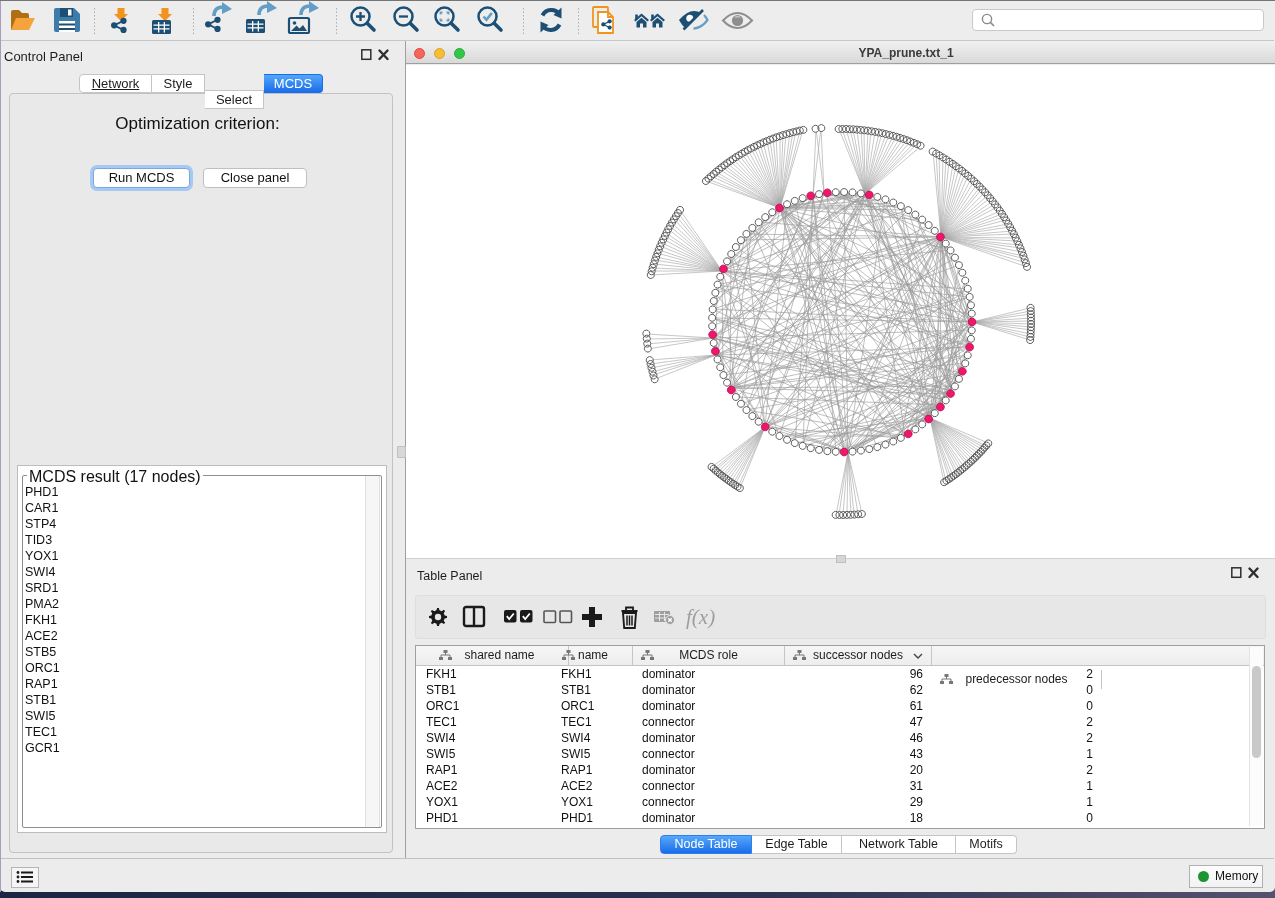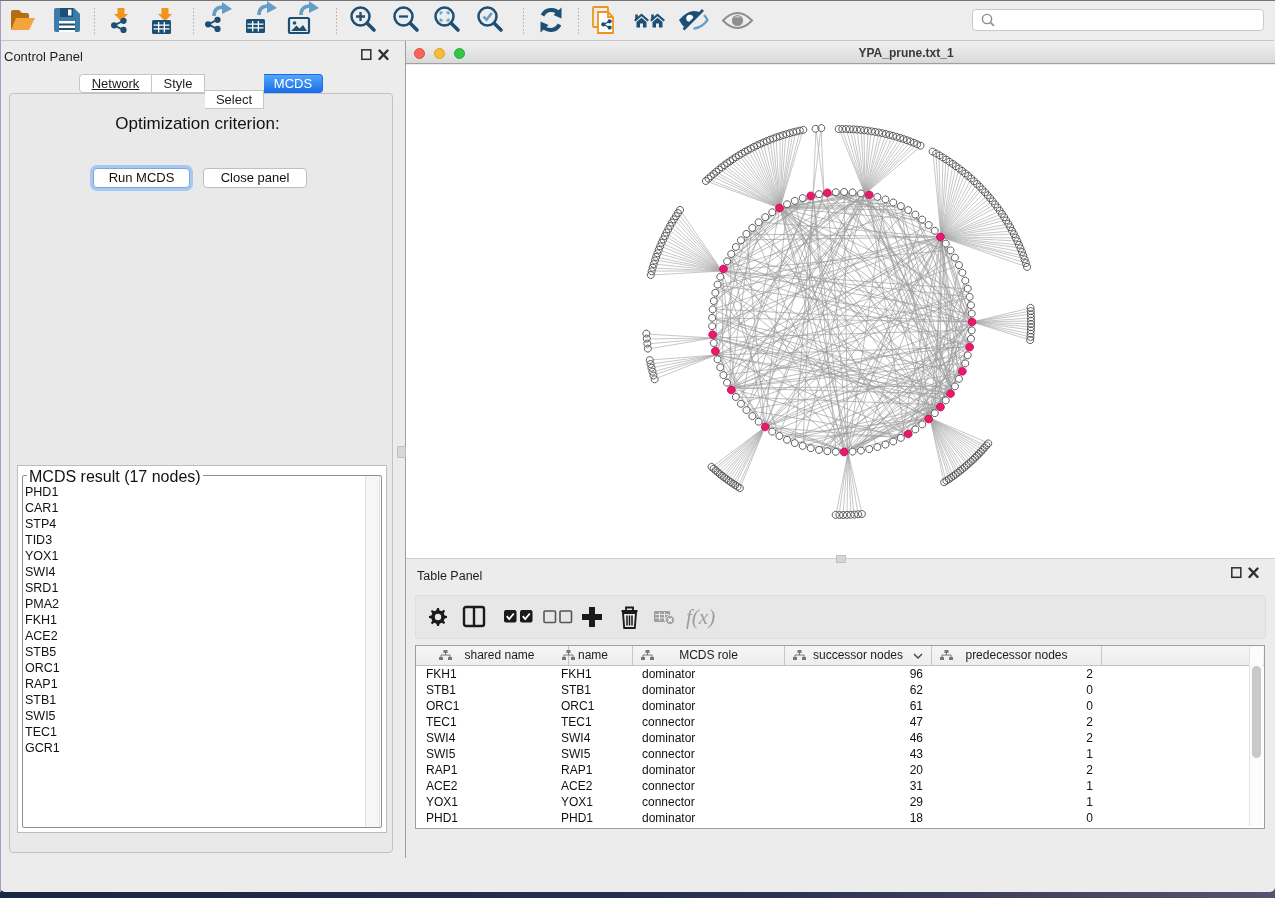--- a/index.html
+++ b/index.html
@@ -314,21 +314,21 @@
               <path d="M6.5 3 V5 M2 7 V5 H11 V7" stroke="#777" fill="none"></path>
             </svg>MCDS role</div>
           <div class="th" style="left:369px;width:146px;"><svg width="13" height="11" viewBox="0 0 13 11" style="position:absolute;left:8px;top:4px">
               <rect x="4.5" y="0" width="4" height="3" fill="#777"></rect>
               <rect x="0" y="7" width="4" height="3" fill="#777"></rect>
               <rect x="9" y="7" width="4" height="3" fill="#777"></rect>
               <path d="M6.5 3 V5 M2 7 V5 H11 V7" stroke="#777" fill="none"></path>
             </svg>successor nodes<svg width="10" height="6" viewBox="0 0 10 6" style="position:absolute;right:8px;top:7px">
               <path d="M1 1 L5 5 L9 1" fill="none" stroke="#444" stroke-width="1.4"></path>
             </svg></div>
-          <div class="th" style="left:516px;width:169px;"><svg width="13" height="11" viewBox="0 0 13 11" style="position:absolute;left:8px;top:4px">
+          <div class="th" style="left:516px;width:169px;margin-top:24px;"><svg width="13" height="11" viewBox="0 0 13 11" style="position:absolute;left:8px;top:4px">
               <rect x="4.5" y="0" width="4" height="3" fill="#777"></rect>
               <rect x="0" y="7" width="4" height="3" fill="#777"></rect>
               <rect x="9" y="7" width="4" height="3" fill="#777"></rect>
               <path d="M6.5 3 V5 M2 7 V5 H11 V7" stroke="#777" fill="none"></path>
             </svg>predecessor nodes</div>
         </div>
    <div id="tbody">
 <div class="tr">
             <div class="c1">FKH1</div>
             <div class="c2">FKH1</div>
@@ -398,17 +398,37 @@
             <div class="c3">dominator</div>
             <div class="c4">18</div>
             <div class="c5">0</div>
           </div>
 
    </div>
    <div id="tscroll">
           <div id="tthumb"></div>
         </div>
  </div>
-</div>
-
+ <div id="bottabs">
+   <div class="btab" style="width:90px;border-left:1px solid #2f7fe8;border-radius:4px 0 0 4px;background:linear-gradient(#55a8fb,#1a6de9);color:#fff;border-color:#2f7fe8;">Node Table</div>
+   <div class="btab" style="width:89px;">Edge Table</div>
+   <div class="btab" style="width:113px;">Network Table</div>
+   <div class="btab" style="width:60px;border-radius:0 4px 4px 0;">Motifs</div>
+ </div>
+</div>
+
+<div id="status">
+ <div id="lbtn">
+        <svg width="18" height="14" viewBox="0 0 18 14" style="position:absolute;left:4px;top:2px">
+          <circle cx="2" cy="2.5" r="1.4" fill="#1a1a1a"></circle>
+          <circle cx="2" cy="7" r="1.4" fill="#1a1a1a"></circle>
+          <circle cx="2" cy="11.5" r="1.4" fill="#1a1a1a"></circle>
+          <path d="M5 2.5 H17 M5 7 H17 M5 11.5 H17" stroke="#1a1a1a" stroke-width="2.2"></path>
+        </svg>
+      </div>
+ <div id="membtn">
+        <span class="dot"></span>
+        <span class="lab">Memory</span>
+      </div>
+</div>
 <div id="grip-v"></div>
 <div id="grip-h"></div>
 </div>
 
 </body></html>

